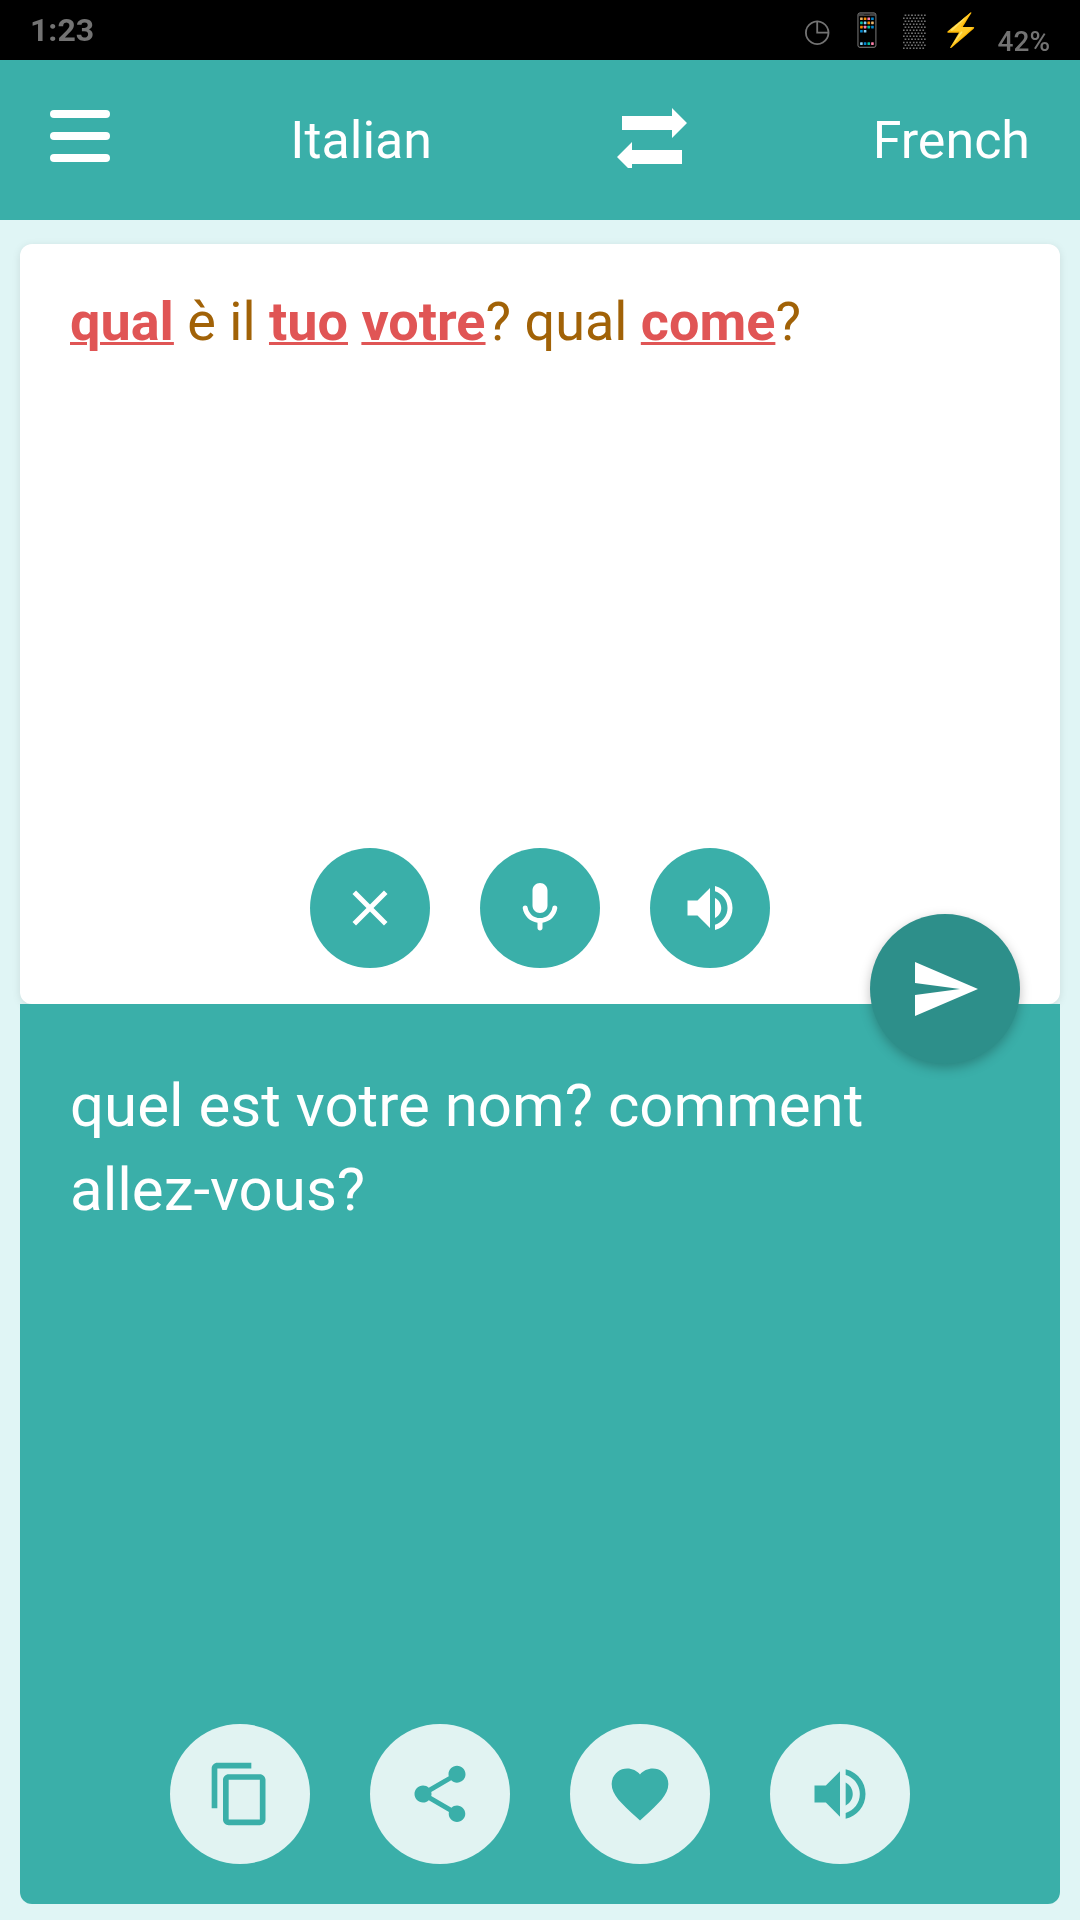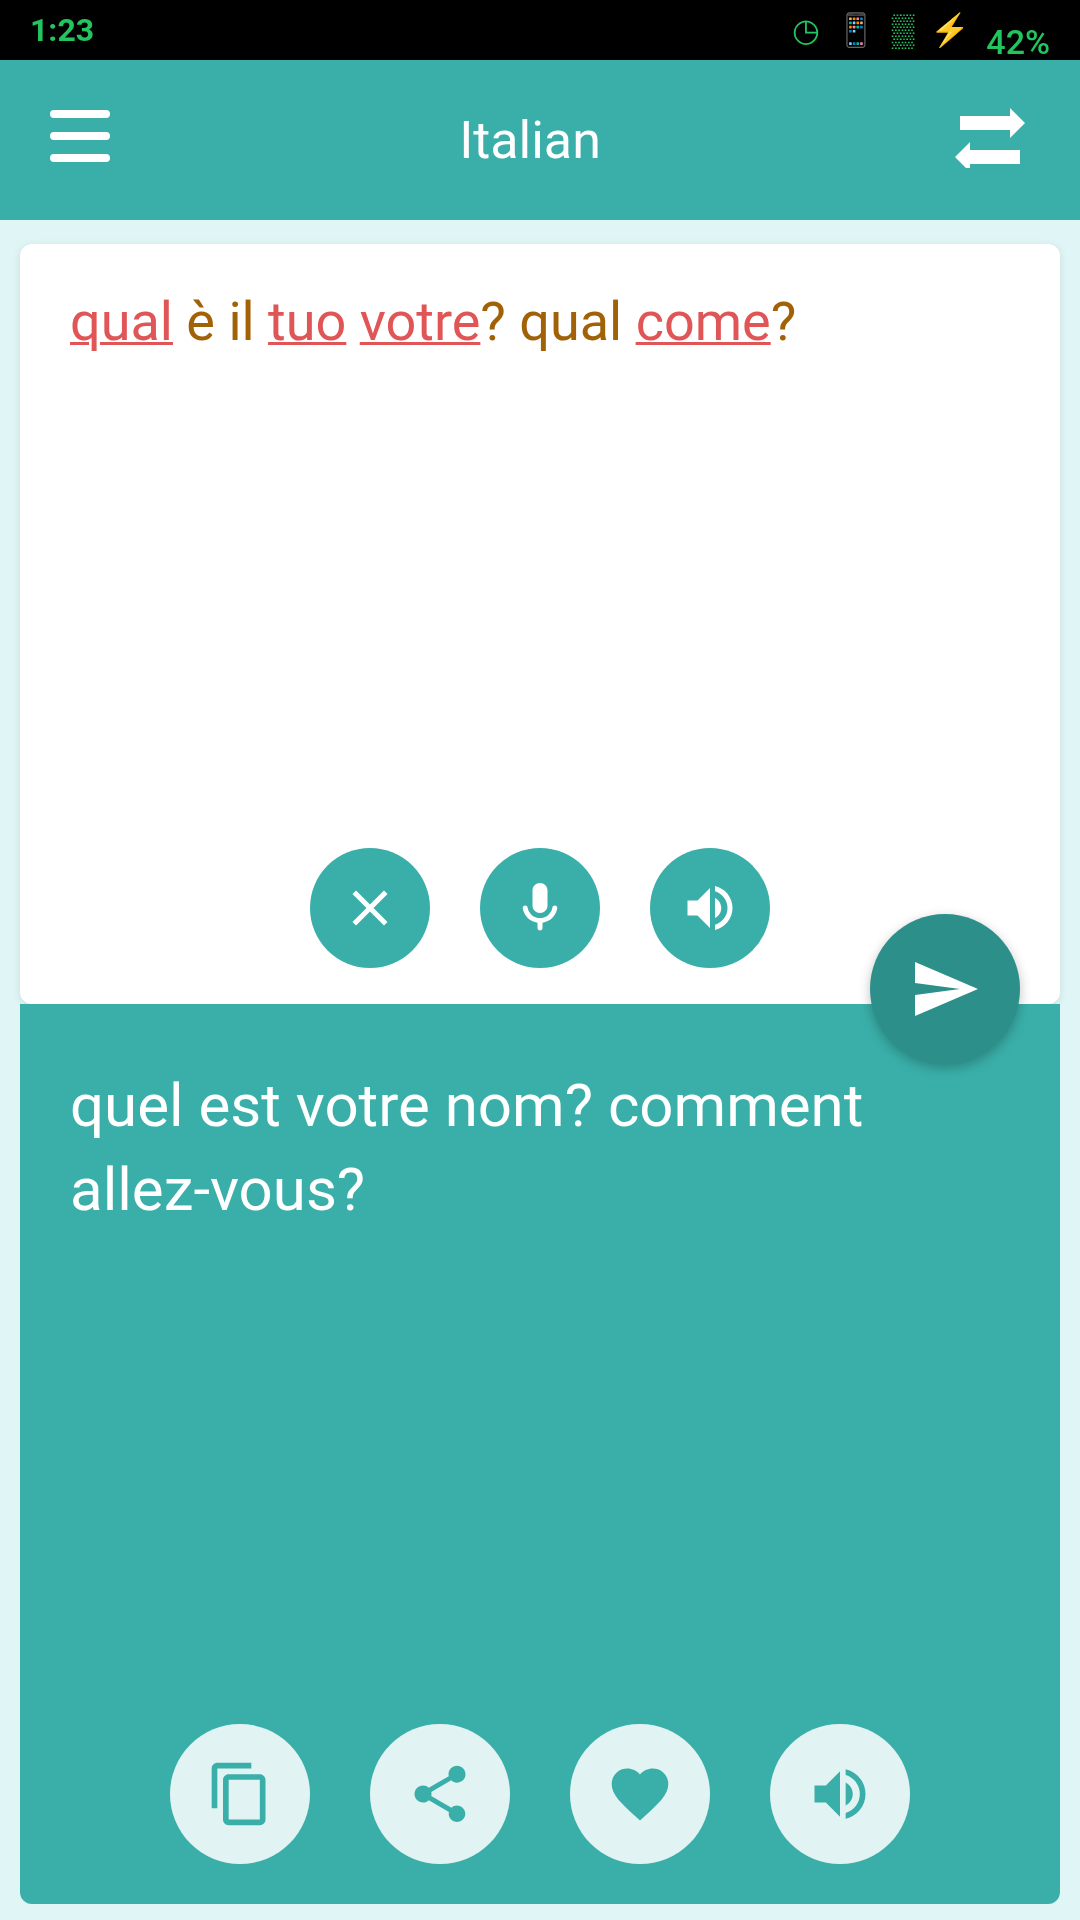--- a/index.html
+++ b/index.html
@@ -15,35 +15,35 @@
 
     
     .status-bar {
       width: 100%;
       height: 60px;
       background: #000;
       display: flex;
       align-items: center;
       justify-content: space-between;
       padding: 0 30px;
-      color: #22c55e;
+      color: #737373;
       font-size: 32px;
       font-weight: 500;
     }
     .status-bar-left { font-weight: bold; }
     .status-bar-right {
       display: flex;
       align-items: center;
       gap: 16px;
     }
     .battery-icon {
       display: flex;
       align-items: flex-end;
       gap: 6px;
-      font-size: 34px;
+      font-size: 28px;
       margin-top: 23px;
     }
 
     
     .toolbar {
       width: 100%;
       height: 160px;
       background: #3aafa9;
       display: flex;
       align-items: center;
@@ -81,20 +81,21 @@
     .input-text {
       font-size: 54px;
       color: #222;
       line-height: 1.4;
     }
     .word-underline {
       text-decoration: underline;
       text-decoration-color: #e05555;
       text-decoration-thickness: 3px;
       color: #e05555;
+      font-weight: bold;
     }
     .word-normal { color: #a16207; }
 
     
     .input-actions {
       position: absolute;
       bottom: 36px;
       left: 0;
       right: 0;
       display: flex;
@@ -222,20 +223,21 @@
   </span>
   <span class="toolbar-lang">Italian</span>
   <span class="toolbar-swap-icon">
     <svg width="80" height="70" viewBox="0 0 80 70" fill="white" xmlns="http://www.w3.org/2000/svg">
 
       <path d="M10 18 L60 18 L60 10 L75 25 L60 40 L60 32 L10 32 Z" fill="white"></path>
 
       <path d="M70 52 L20 52 L20 44 L5 59 L20 74 L20 66 L70 66 Z" fill="white"></path>
     </svg>
   </span>
+  <span class="toolbar-lang">French</span>
 </div>
 
 <div class="panels-wrapper">
 
   <div class="input-panel">
     <div class="input-text">
       <span class="word-underline">qual</span><span class="word-normal"> è il </span><span class="word-underline">tuo</span><span class="word-normal"> </span><span class="word-underline">votre</span><span class="word-normal">? qual </span><span class="word-underline">come</span><span class="word-normal">?</span>
     </div>
 
     <div class="input-actions">

